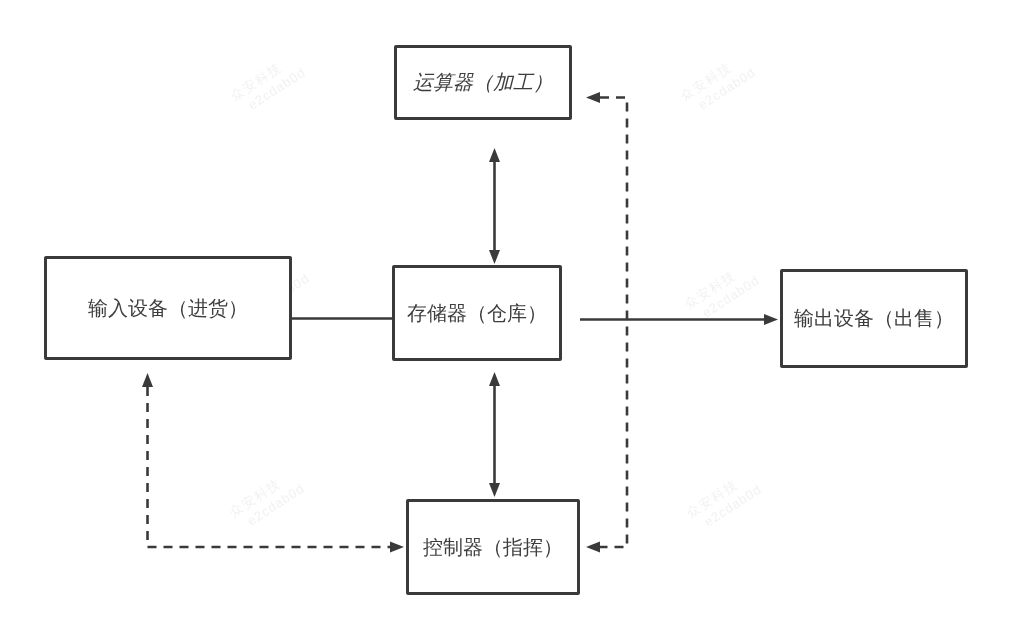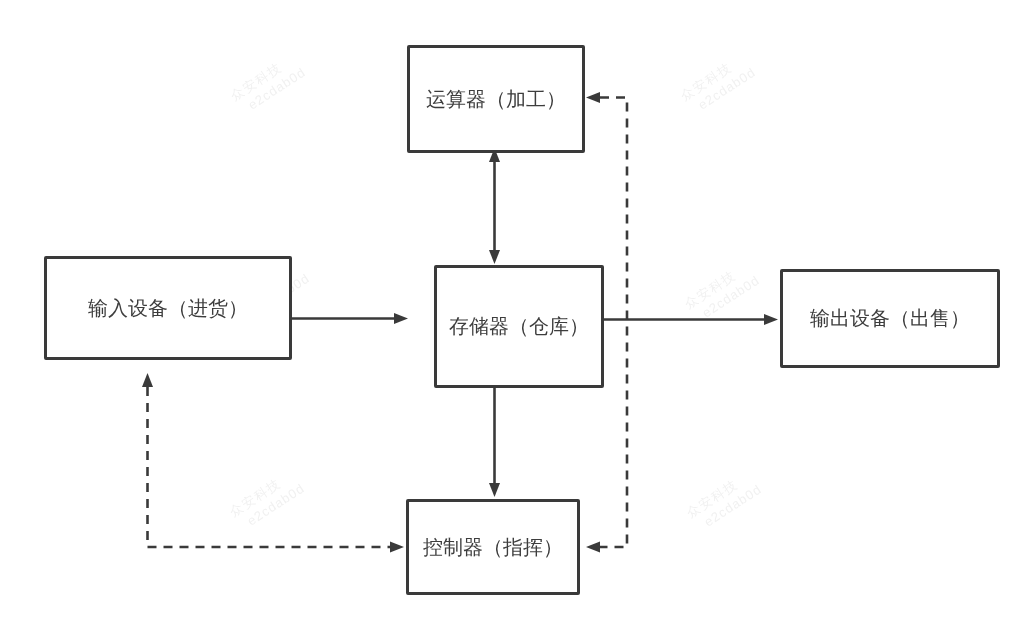--- a/index.html
+++ b/index.html
@@ -138,33 +138,33 @@
       <polygon points="586,547 600,541.5 600,552.5"></polygon>
     </g>
 
     <g>
       <path class="dashed" d="M 147.5 387 L 147.5 547 L 390 547"></path>
       <polygon points="147.5,373 142,387 153,387"></polygon>
       <polygon points="404,547 390,541.5 390,552.5"></polygon>
     </g>
   </svg>
 
-  <div class="node" style="left:407px; top:45px; width:178px; height:108px;">
+  <div class="node" style="left:394px; top:45px; width:178px; height:75px;font-style:italic;">
     <span class="label">运算器（加工）</span>
   </div>
 
   <div class="node" style="left:44px; top:256px; width:248px; height:104px;">
     <span class="label">输入设备（进货）</span>
   </div>
 
-  <div class="node" style="left:434px; top:265px; width:170px; height:123px;">
+  <div class="node" style="left:392px; top:265px; width:170px; height:96px;">
     <span class="label">存储器（仓库）</span>
   </div>
 
-  <div class="node" style="left:780px; top:269px; width:220px; height:99px;">
+  <div class="node" style="left:780px; top:269px; width:188px; height:99px;">
     <span class="label">输出设备（出售）</span>
   </div>
 
   <div class="node" style="left:406px; top:499px; width:174px; height:96px;">
     <span class="label">控制器（指挥）</span>
   </div>
 
 
 </div>
 

